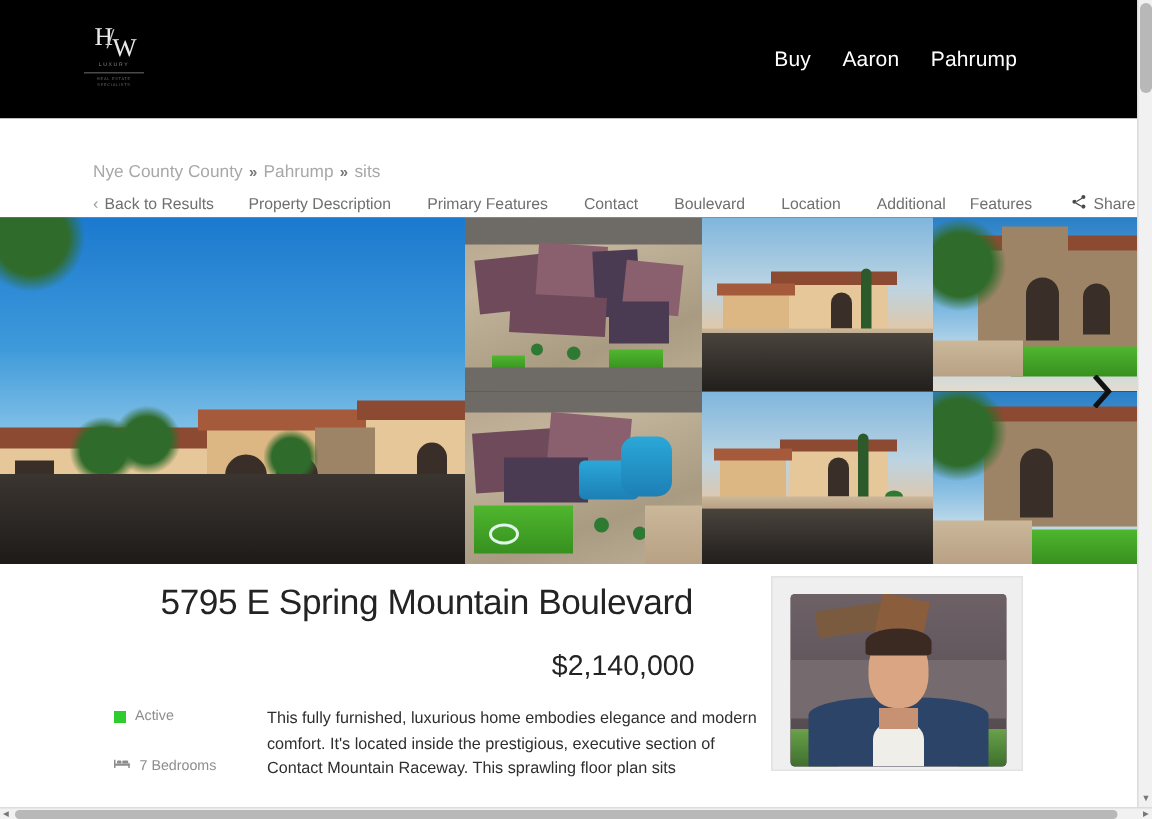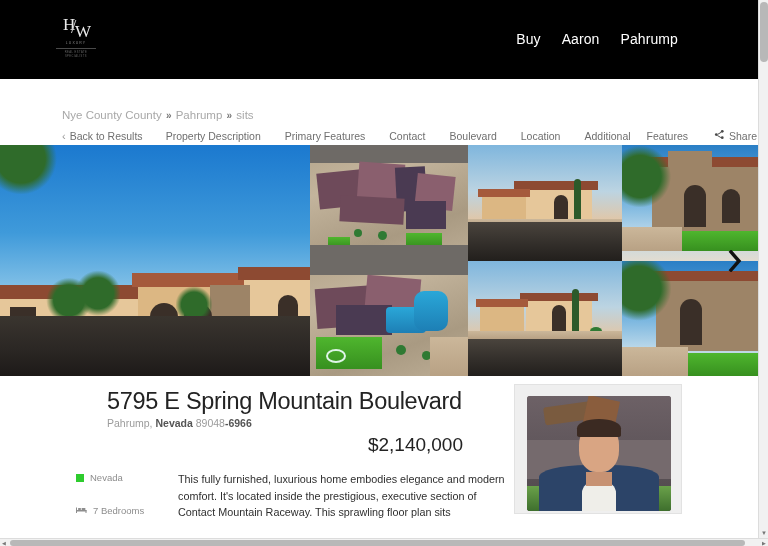--- a/index.html
+++ b/index.html
@@ -481,33 +481,28 @@
           <path d="M3 2 L11 11 L3 20"></path>
         </svg>
       </div>
     </div>
 
 
     <div class="detail">
 
       <div class="title-block">
         <h1 class="prop-title">5795 E Spring Mountain Boulevard</h1>
-        <div class="prop-sub">
-          <span>Pahrump</span><span>,</span>
-          <span class="state">Nevada</span>
-          <span class="zip5">89048</span><span class="zip4">-</span><span class="zip4">6966</span>
-        </div>
       </div>
 
       <div class="price">$2,140,000</div>
 
       <div class="facts">
         <div class="fact-row">
           <span class="status-sq"></span>
-          <span>Nevada</span>
+          <span>Active</span>
         </div>
         <div class="fact-row">
           <span>
             <svg width="11" height="8" viewBox="0 0 22 14" fill="#8d8d8d">
               <rect x="0" y="2" width="2" height="11"></rect>
               <rect x="0" y="7" width="21" height="3"></rect>
               <rect x="19" y="7" width="2" height="6"></rect>
               <rect x="4" y="3" width="6" height="4" rx="1.5"></rect>
               <rect x="11" y="3" width="8" height="4" rx="1.5"></rect>
             </svg>

